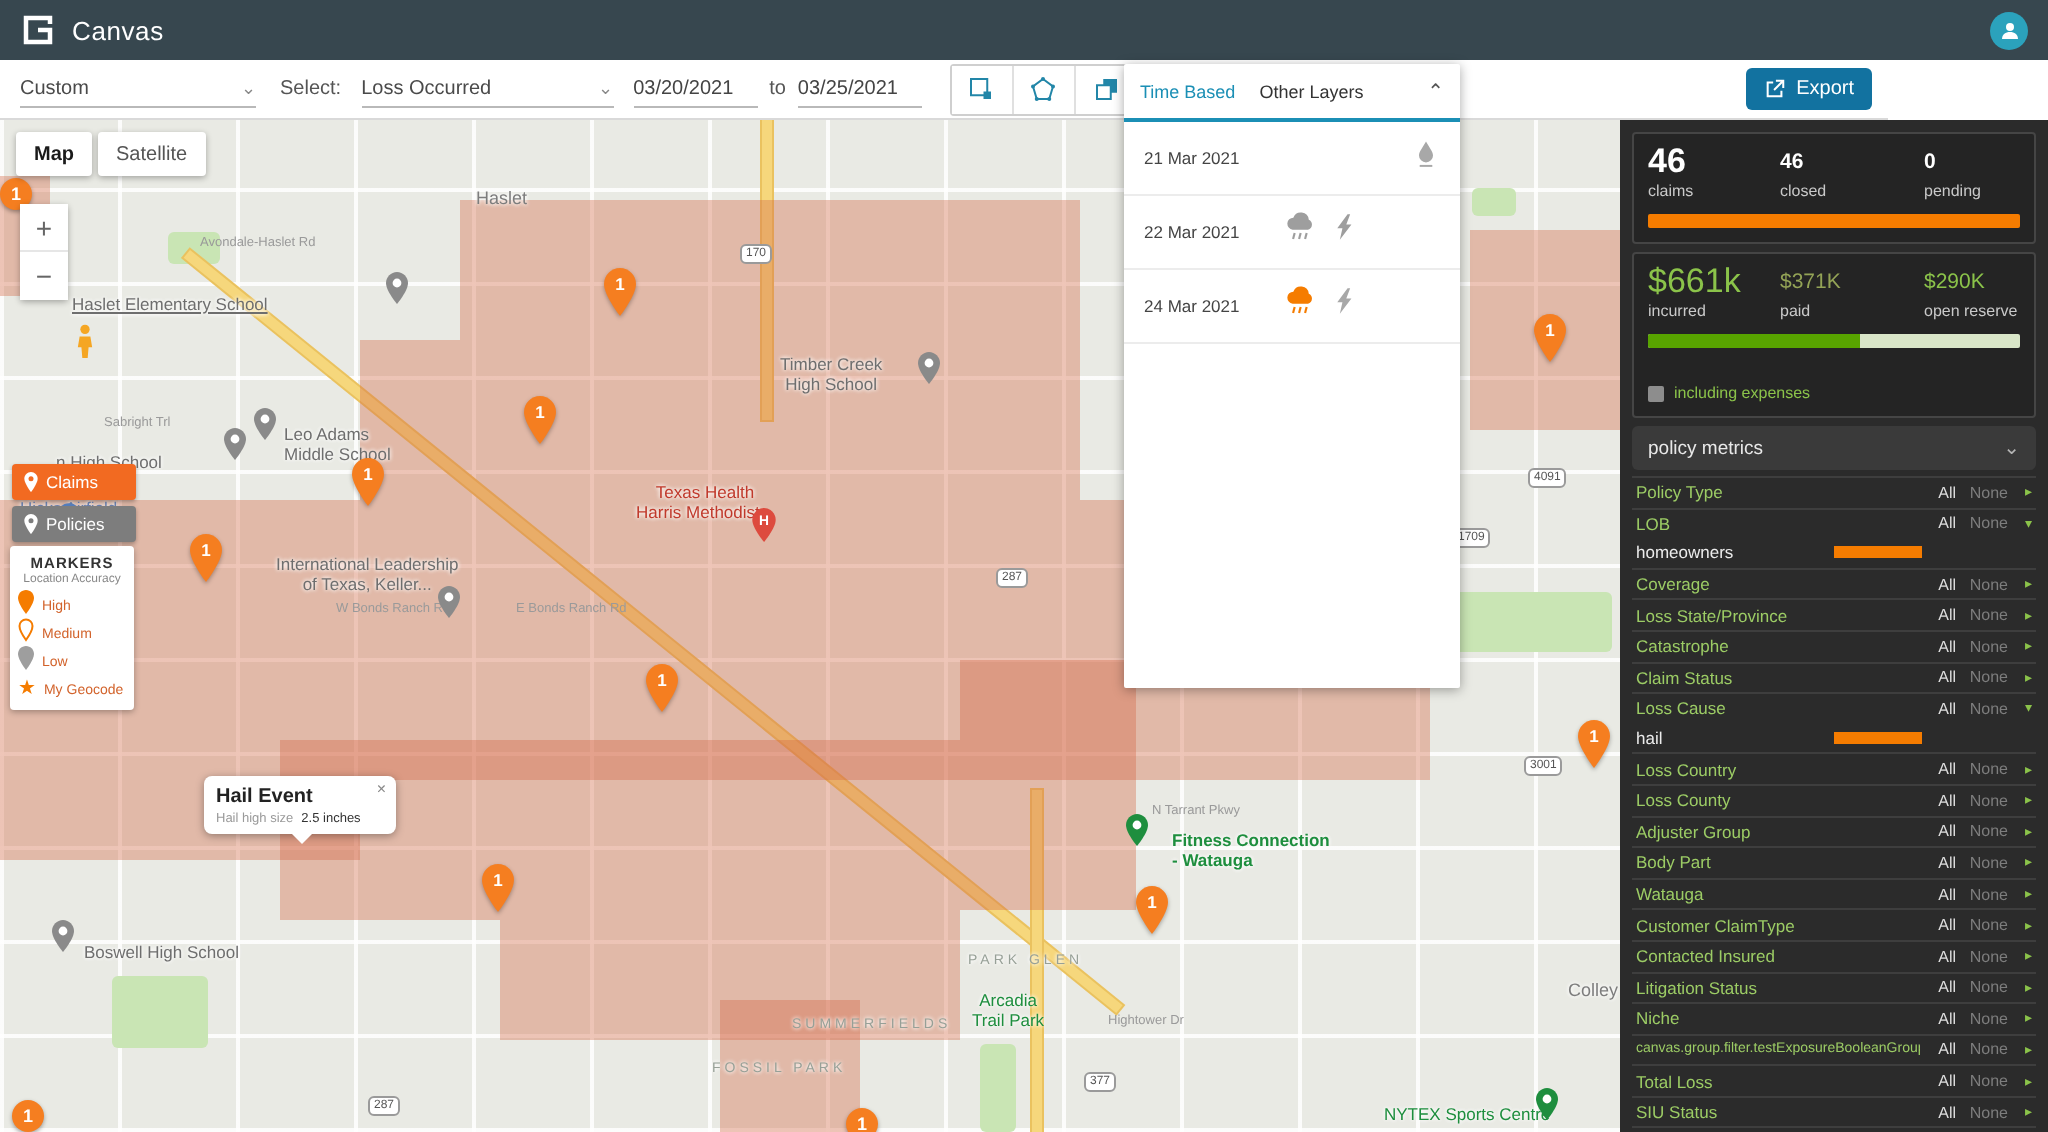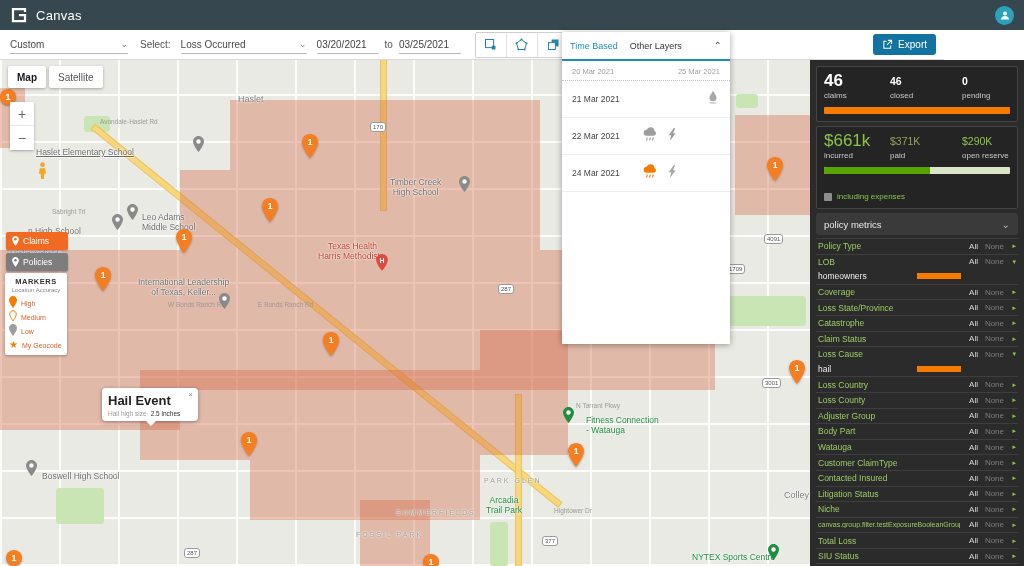--- a/index.html
+++ b/index.html
@@ -76,21 +76,21 @@
   .legend-title{font-size:7.5px;font-weight:bold;color:#333;text-align:center;letter-spacing:.5px;}
   .legend-sub{font-size:6px;color:#888;text-align:center;margin:1px 0 3px;}
   .legend-item{display:flex;align-items:center;gap:4px;height:14px;}
   .legend-item .li-label{font-size:7px;color:#d2622a;}
   .legend-item svg{flex:0 0 auto;}
   .legend-star{font-size:10px;color:#f57c00;line-height:8px;}
   
   .hail-tip{position:absolute;left:102px;top:328px;width:96px;background:#fff;border-radius:4px;
     box-shadow:0 1px 4px rgba(0,0,0,.35);padding:5px 6px 4px;box-sizing:border-box;z-index:20;}
   .tip-close{position:absolute;right:5px;top:2px;font-size:8px;color:#888;cursor:pointer;}
-  .tip-title{font-size:13px;font-weight:bold;color:#222;}
+  .tip-title{font-size:10px;font-weight:bold;color:#222;}
   .tip-row{display:flex;gap:4px;margin-top:2px;}
   .tip-lbl{font-size:6.5px;color:#9a9a9a;}
   .tip-val{font-size:6.5px;color:#333;}
   .tip-arrow{position:absolute;left:44px;bottom:-5px;width:0;height:0;
     border-left:5px solid transparent;border-right:5px solid transparent;border-top:5px solid #fff;}
   
   .popup{position:absolute;left:562px;top:32px;width:168px;height:312px;background:#fff;
     box-shadow:0 1px 6px rgba(0,0,0,.35);z-index:50;border-radius:1px;}
   .tabs{display:flex;align-items:center;height:27px;border-bottom:2px solid #1b8fb5;padding:0 8px;}
   .tab{font-size:9px;cursor:pointer;margin-right:12px;}
@@ -251,21 +251,21 @@
 Middle School</div>
           <div class="map-label poi" style="left: 28px; top: 167px;">n High School</div>
           <div class="map-label poi center" style="left: 390px; top: 118px;">Timber Creek
 High School</div>
           <div class="map-label poi center" style="left: 138px; top: 218px;">International Leadership
 of Texas, Keller...</div>
           <div class="map-label poi" style="left: 42px; top: 412px;">Boswell High School</div>
           <div class="map-label poi-red center" style="left: 318px; top: 182px;">Texas Health
 Harris Methodist...</div>
           <div class="map-label poi-blue" style="left: 10px; top: 190px;">Hicks Airfield</div>
-          <div class="map-label poi-green" style="left: 586px; top: 356px;">Fitness Connection
+          <div class="map-label poi-green" style="left: 586px; top: 356px; font-weight: bold;">Fitness Connection
 - Watauga</div>
           <div class="map-label poi-green center" style="left: 486px; top: 436px;">Arcadia
 Trail Park</div>
           <div class="map-label poi-green" style="left: 692px; top: 493px;">NYTEX Sports Centre</div>
           <div class="map-label district" style="left: 484px; top: 417px;">PARK GLEN</div>
           <div class="map-label district" style="left: 396px; top: 449px;">SUMMERFIELDS</div>
           <div class="map-label district" style="left: 356px; top: 471px;">FOSSIL PARK</div>
           <div class="map-label town" style="left: 784px; top: 430px;">Colley</div>
         </div>
       <div id="map-shields">
@@ -609,24 +609,20 @@
         </div>
     </aside>
   </div>
 
   <div class="popup">
     <div class="tabs">
       <span class="tab active">Time Based</span>
       <span class="tab inactive">Other Layers</span>
       <span class="collapse">⌃</span>
     </div>
-    <div class="tb-range">
-      <span>20 Mar 2021</span>
-      <span>25 Mar 2021</span>
-    </div>
     <div id="popup-rows">
         <div class="tb-row">
           <span class="tb-date">21 Mar 2021</span>
           <span class="tb-icons right">
             <span><svg width="10" height="14" viewBox="0 0 14 20">
                 <path d="M7 1C9.5 5.5 12 8.2 12 11a5 5 0 0 1-10 0C2 8.2 4.5 5.5 7 1z" fill="#a8a8a8"></path>
                 <path d="M2.5 18.5h9" stroke="#a8a8a8" stroke-width="1.4"></path>
               </svg></span>
           </span>
         </div>

